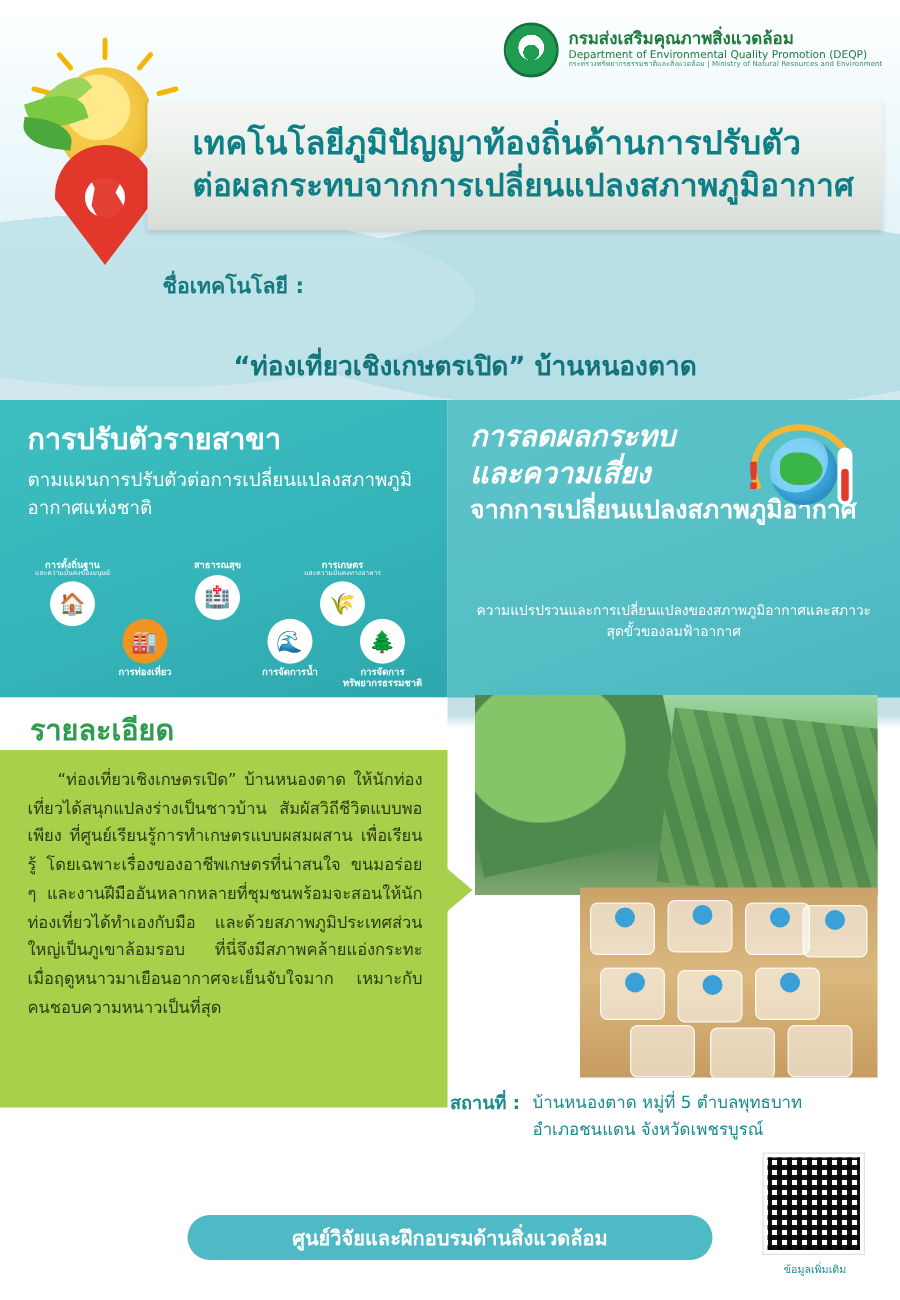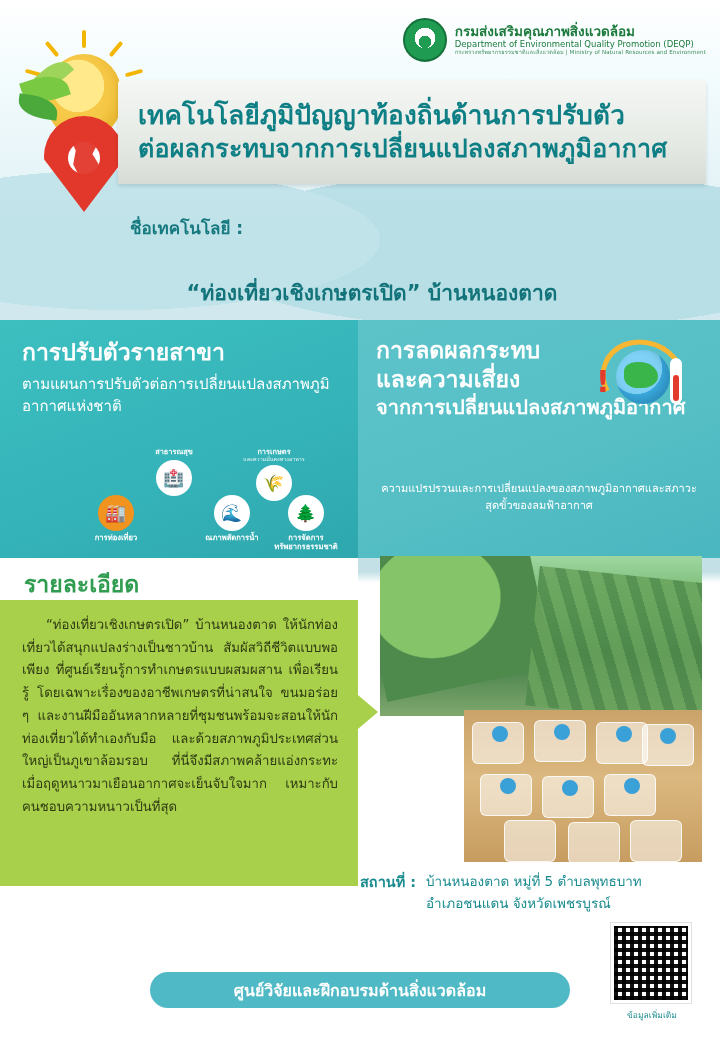--- a/index.html
+++ b/index.html
@@ -49,21 +49,21 @@
   .deqp-en { font-size: 8.5px; color: #1c7a3c; }
   .deqp-sub { font-size: 5.6px; color: #3b8f5c; letter-spacing: .1px; }
 
   
   .title-banner {
     position: absolute; top: 80px; left: 118px; width: 588px; height: 104px;
     background: linear-gradient(180deg, #f4f7f4 0%, #e7ebe6 55%, #d7ddd6 100%);
     border-radius: 4px 4px 0 0;
     box-shadow: 0 2px 4px rgba(0,0,0,.12);
     display: flex; flex-direction: column; justify-content: center;
-    padding-left: 20px;
+    padding-left: 36px;
   }
   .title-banner .t1, .title-banner .t2 {
     color: #0f7f86; font-weight: bold; letter-spacing: .2px;
   }
   .title-banner .t1 { font-size: 26px; line-height: 1.28; }
   .title-banner .t2 { font-size: 25px; line-height: 1.28; }
 
   
   .bulb-wrap { position: absolute; top: 24px; left: 18px; width: 132px; height: 190px; }
   .rays { position: absolute; top: 6px; left: 10px; width: 120px; height: 70px; }
@@ -136,21 +136,21 @@
   .ig-label { font-size: 7.6px; font-weight: bold; margin-top: 3px; line-height:1.15; }
   .glyph { position: absolute; inset: 0; display: flex; align-items: center; justify-content: center;
            font-size: 17px; color: #2b9aa0; }
   .glyph.w { color: #ffffff; }
 
   .panel-right {
     position: absolute; top: 320px; left: 358px; width: 362px; height: 238px;
     background: linear-gradient(160deg, #5cc3c9 0%, #56bfc6 55%, #4ab6bf 100%);
     color: #ffffff; padding: 16px 20px 0 18px;
   }
-  .panel-right h2 { font-size: 23px; font-weight: bold; line-height: 1.26; }
+  .panel-right h2 { font-size: 23px; font-weight: bold; line-height: 1.26; font-style: italic; }
   .panel-right .h2b { font-size: 20px; font-weight: bold; line-height: 1.3; }
   .panel-right .body {
     position: absolute; left: 18px; top: 160px; width: 326px;
     font-size: 11px; line-height: 1.55; text-align: center;
   }
   .globe-icon {
     position: absolute; right: 34px; top: 14px; width: 92px; height: 92px;
   }
   .globe {
     position: absolute; left: 22px; top: 16px; width: 54px; height: 54px; border-radius: 50%;
@@ -308,20 +308,27 @@
     <div class="label">ชื่อเทคโนโลยี :</div>
     <div class="value">“ท่องเที่ยวเชิงเกษตรเปิด” บ้านหนองตาด</div>
   </div>
 
   <div class="panel-left">
     <h2>การปรับตัวรายสาขา</h2>
     <p>ตามแผนการปรับตัวต่อการเปลี่ยนแปลงสภาพภูมิอากาศแห่งชาติ</p>
 
     <div class="icon-grid">
 
+      <div class="ig-col" style="left:4px; top:0;">
+        <div class="ig-title">การตั้งถิ่นฐาน</div>
+        <div class="ig-sub">และความมั่นคงของมนุษย์</div>
+        <div class="ig-circle">
+            <span class="glyph">🏠</span>
+          </div>
+      </div>
       <div class="ig-col" style="left:120px; top:0;">
         <div class="ig-title">สาธารณสุข</div>
         <div class="ig-sub"></div>
         <div class="ig-circle">
             <span class="glyph">🏥</span>
           </div>
       </div>
       <div class="ig-col" style="left:220px; top:0;">
         <div class="ig-title">การเกษตร</div>
         <div class="ig-sub">และความมั่นคงทางอาหาร</div>
@@ -333,21 +340,21 @@
       <div class="ig-col" style="left:62px; top:44px;">
         <div class="ig-circle hl">
             <span class="glyph w">🏭</span>
           </div>
         <div class="ig-label">การท่องเที่ยว</div>
       </div>
       <div class="ig-col" style="left:178px; top:44px;">
         <div class="ig-circle">
             <span class="glyph">🌊</span>
           </div>
-        <div class="ig-label">ณภาพสัดการน้ำ</div>
+        <div class="ig-label">การจัดการน้ำ</div>
       </div>
       <div class="ig-col" style="left:252px; top:44px;">
         <div class="ig-circle">
             <span class="glyph">🌲</span>
           </div>
         <div class="ig-label">การจัดการทรัพยากรธรรมชาติ</div>
       </div>
     </div>
   </div>
 

